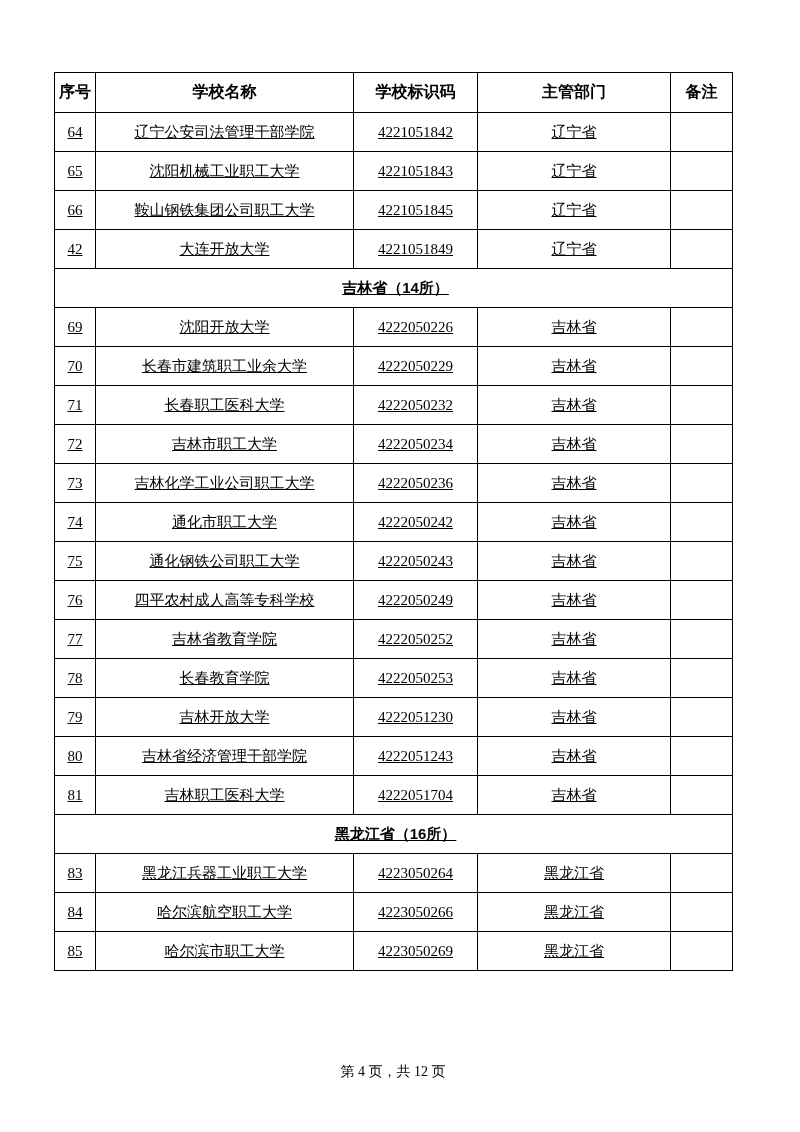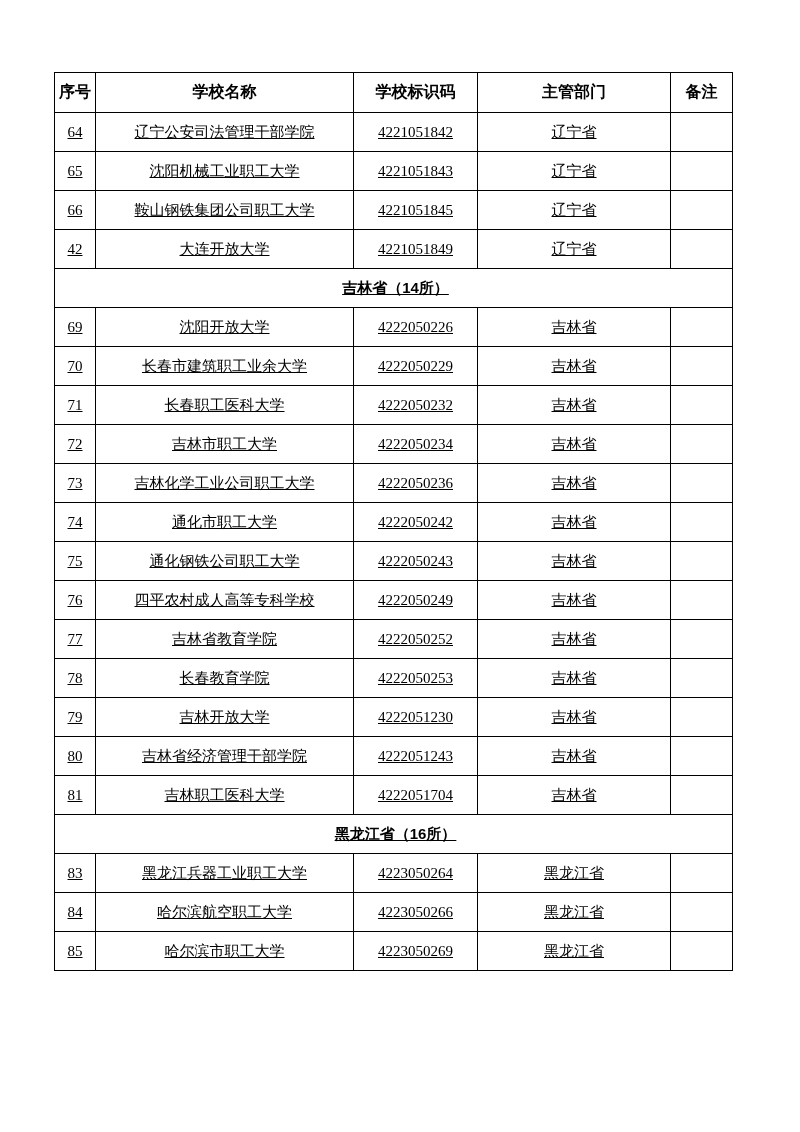--- a/index.html
+++ b/index.html
@@ -230,14 +230,15 @@
         <tr>
           <td>85</td>
           <td>哈尔滨市职工大学</td>
           <td>4223050269</td>
           <td>黑龙江省</td>
           <td></td>
         </tr>
       </tbody>
   </table>
 
+  <div class="page-footer">第 4 页，共 12 页</div>
 
 </div>
 
 </body></html>

